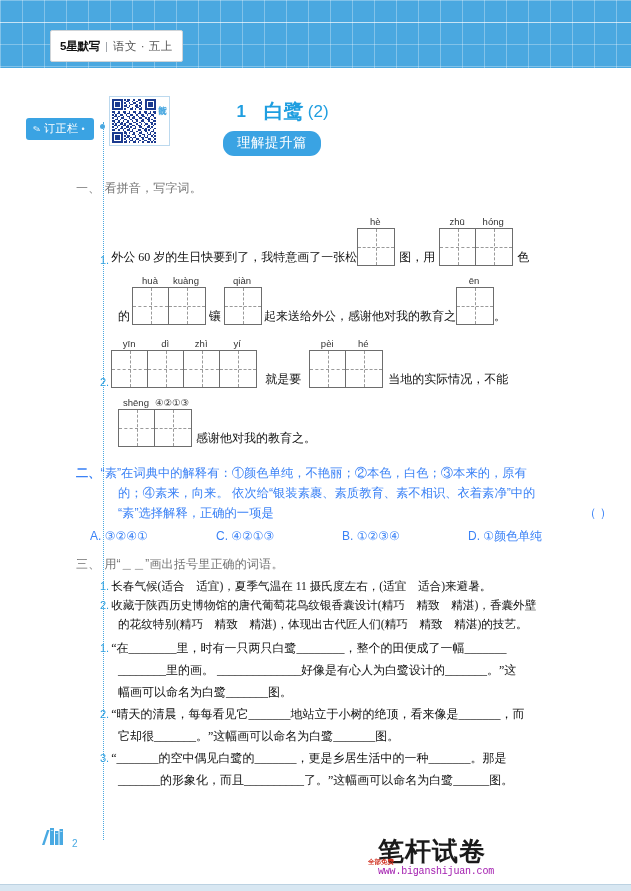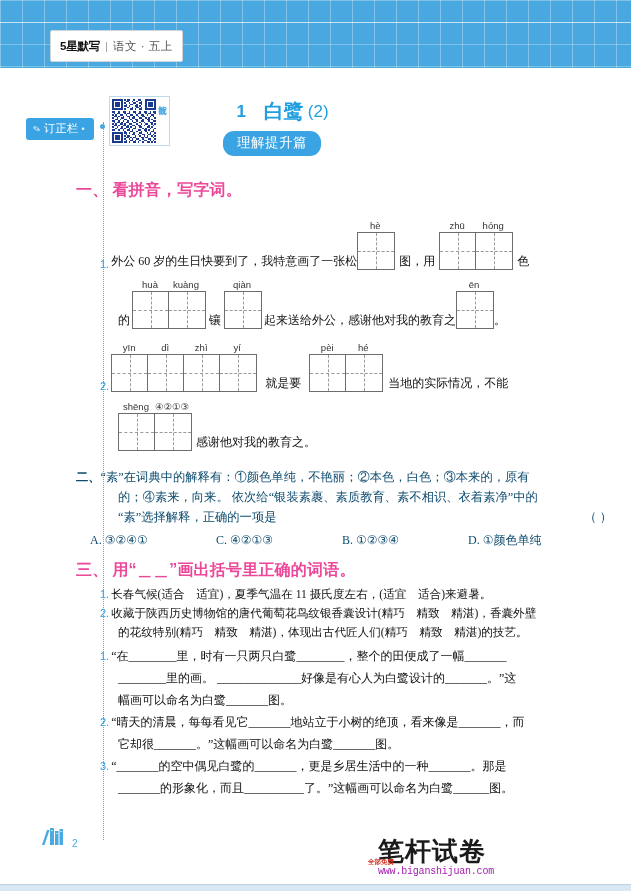--- a/index.html
+++ b/index.html
@@ -129,23 +129,23 @@
   }
 
   
   .content {
     position:absolute;
     left:118px; top:180px;
     width: 500px;
   }
   .sec-head {
     font-family:"Liberation Sans", sans-serif;
-    font-weight:700;
-    font-size:16px;
-    color:#ec4899;
+    font-weight:400;
+    font-size:12px;
+    color:#737373;
     margin-left:-42px;
     letter-spacing:0.2px;
   }
   .sec-head .num { margin-right:4px; }
 
   .qnum {
     color:#2a9fe0; font-size:11px;
     font-family:"Liberation Sans", sans-serif;
     margin-right:2px;
   }
@@ -182,22 +182,22 @@
   .pyrow { display:flex; }
   .py {
     width:36px; text-align:center;
     font-family:"Liberation Sans", sans-serif;
     font-size:9.5px; color:#333;
     line-height:13px;
   }
 
   
   .two-body {
-    font-family:Liberation Serif, serif;
-    font-size:12.3px; color:#0c4a6e; line-height:20px;
+    font-family:Liberation Sans, sans-serif;
+    font-size:12.3px; color:#3b82f6; line-height:20px;
   }
   .opts {
     display:flex; font-size:12px; margin-top:2px;
   }
   .opts > div { width:126px; }
 
   .three-item { font-size:11.6px; color:#111; line-height:19px; }
   .four-item { font-size:12px; color:#111; line-height:22px; }
 
   

